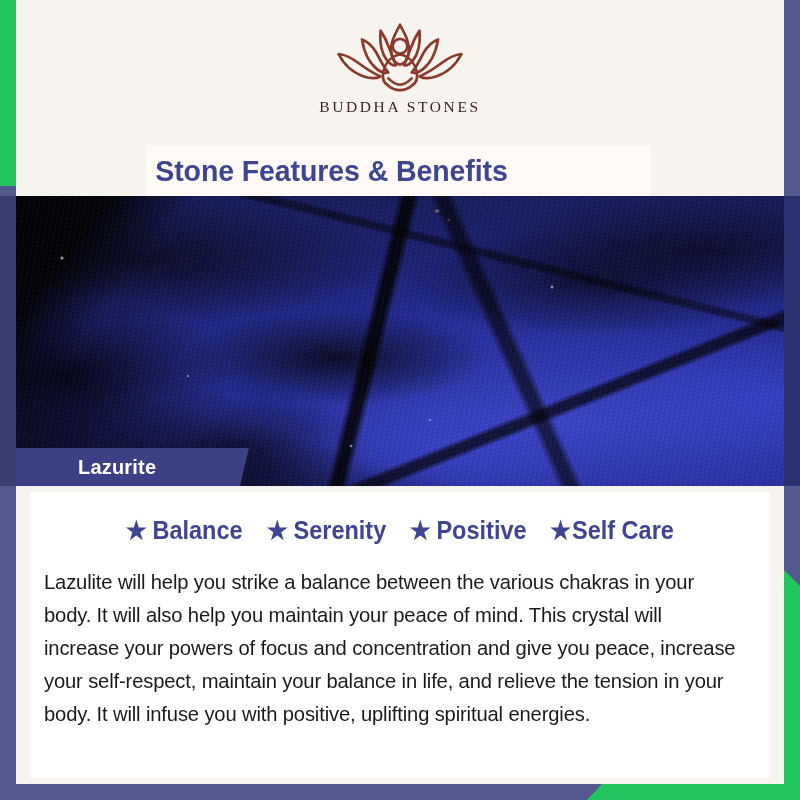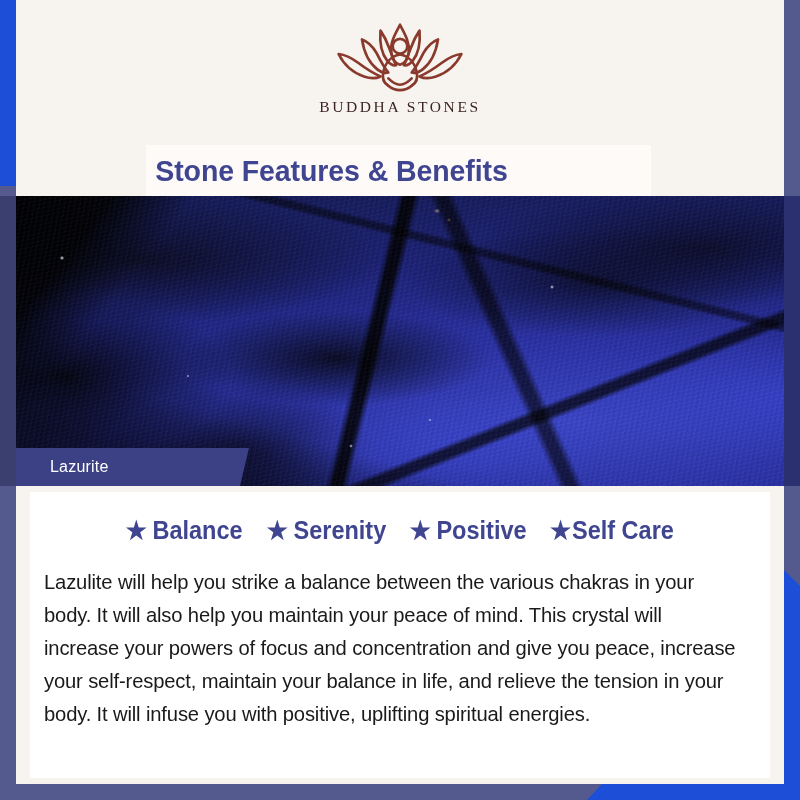--- a/index.html
+++ b/index.html
@@ -13,21 +13,21 @@
     overflow: hidden;
     font-family: "Liberation Sans", sans-serif;
     background: #f7f3ef;
   }
 
   
   #infographic {
     position: relative;
     width: 800px;
     height: 800px;
-    background: #1d4ed8;
+    background: #22c55e;
     overflow: hidden;
   }
 
   
   .frame-top-band {
     position: absolute;
     top: 0;
     left: 215px;
     width: 585px;
     height: 16px;
@@ -214,24 +214,24 @@
     top: 448px;
     left: 16px;
     width: 233px;
     height: 38px;
     background: #3b4184;
     clip-path: polygon(0 0, 100% 0, calc(100% - 9px) 100%, 0 100%);
     display: flex;
     align-items: center;
   }
   .name-banner-text {
-    margin-left: 34px;
+    margin-left: 62px;
     color: #ffffff;
-    font-weight: normal;
-    font-size: 16px;
+    font-weight: bold;
+    font-size: 20px;
     letter-spacing: 0.2px;
     white-space: nowrap;
   }
 
   
   .body-panel {
     position: absolute;
     top: 486px;
     left: 16px;
     width: 768px;

